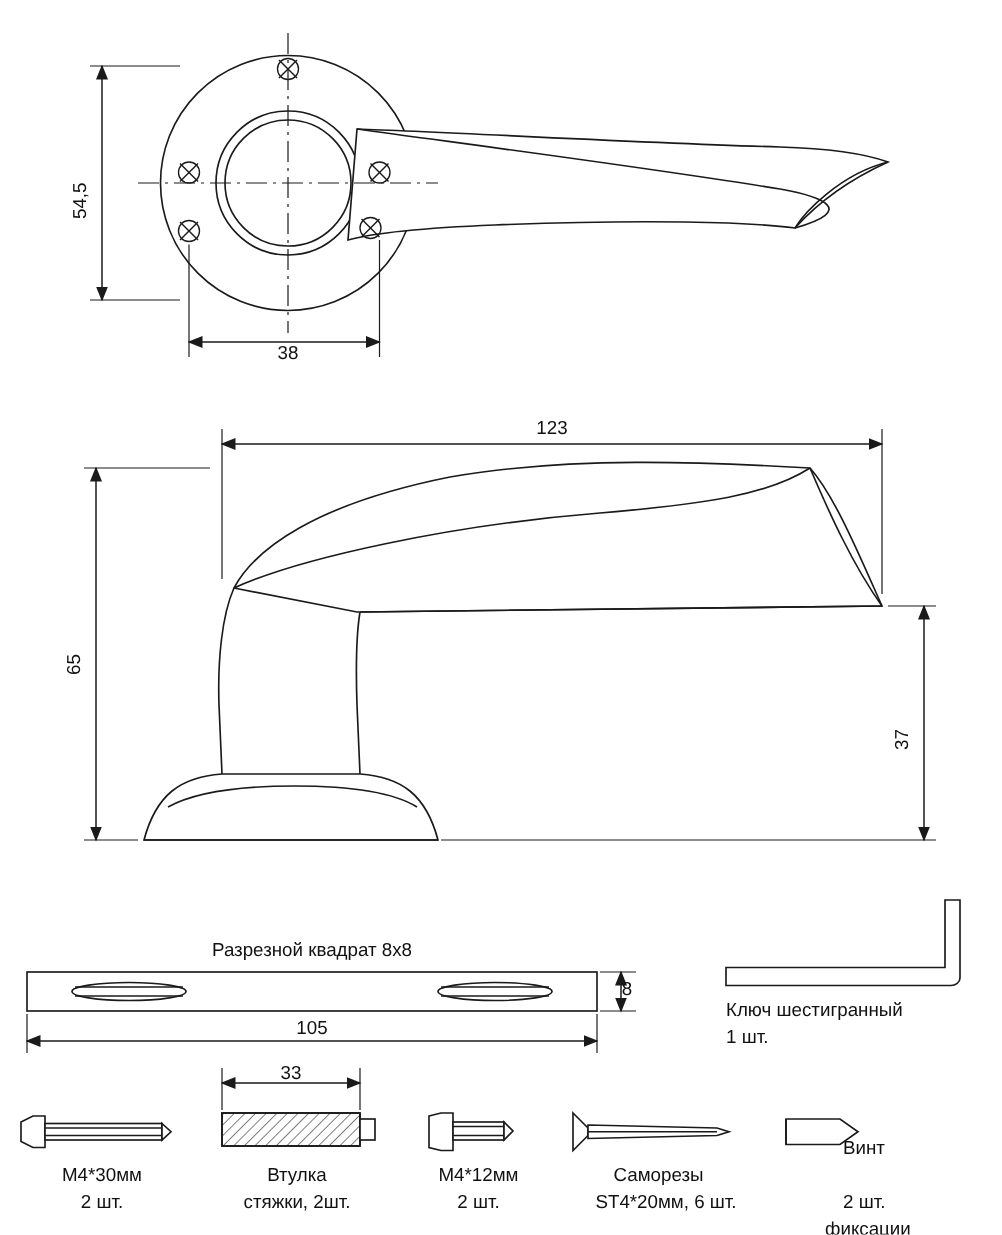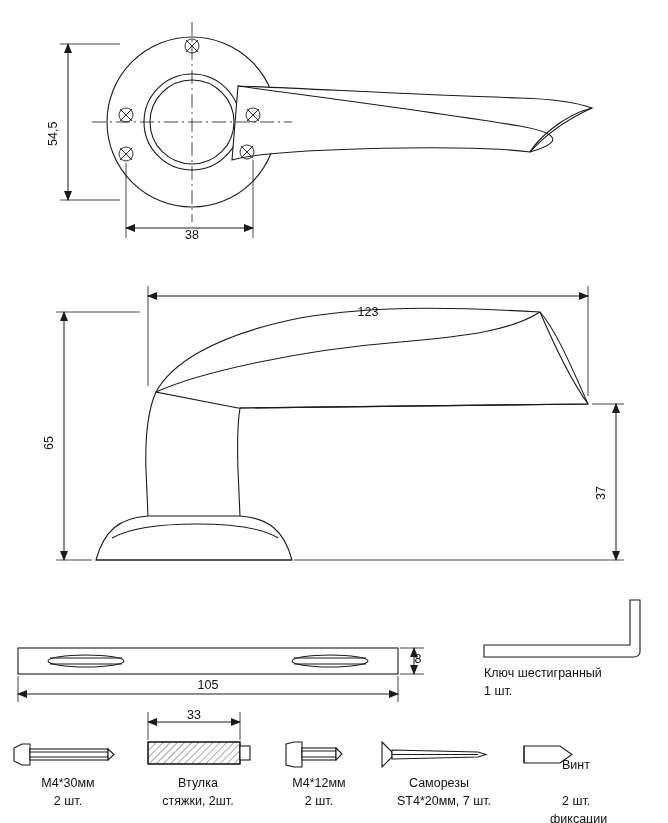--- a/index.html
+++ b/index.html
@@ -200,45 +200,46 @@
       <line x1="148" y1="740" x2="148" y2="712"></line>
       <line x1="240" y1="740" x2="240" y2="712"></line>
       <line x1="148" y1="722" x2="240" y2="722" marker-start="url(#arrTail)" marker-end="url(#arrHead)" stroke-width="1"></line>
     </g>
   </svg>
 
   <div class="lbl rot" style="left:46px; top:146px;">54,5</div>
 
   <div class="lbl center" style="left:172px; top:228px; width:40px;">38</div>
 
-  <div class="lbl center" style="left:348px; top:278px; width:40px;margin-top:27px;">123</div>
+  <div class="lbl center" style="left:348px; top:278px; width:40px;">123</div>
 
   <div class="lbl rot" style="left:42px; top:450px;">65</div>
 
   <div class="lbl rot" style="left:594px; top:500px;">37</div>
 
+  <div class="lbl center" style="left:118px; top:626px; width:180px;">Разрезной квадрат 8х8</div>
 
   <div class="lbl center" style="left:406px; top:652px; width:24px;">8</div>
 
   <div class="lbl center" style="left:188px; top:678px; width:40px;">105</div>
 
   <div class="lbl" style="left:484px; top:666px;">Ключ шестигранный</div>
   <div class="lbl" style="left:484px; top:684px;">1 шт.</div>
 
   <div class="lbl center" style="left:174px; top:708px; width:40px;">33</div>
 
   <div class="lbl center" style="left:18px; top:776px; width:100px;">M4*30мм</div>
   <div class="lbl center" style="left:18px; top:794px; width:100px;">2 шт.</div>
 
   <div class="lbl center" style="left:148px; top:776px; width:100px;">Втулка</div>
   <div class="lbl center" style="left:138px; top:794px; width:120px;">стяжки, 2шт.</div>
 
   <div class="lbl center" style="left:274px; top:776px; width:90px;text-align:center;">M4*12мм</div>
   <div class="lbl center" style="left:274px; top:794px; width:90px;">2 шт.</div>
 
   <div class="lbl center" style="left:384px; top:776px; width:110px;">Саморезы</div>
-  <div class="lbl center" style="left:374px; top:794px; width:140px;">ST4*20мм, 7 шт.</div>
+  <div class="lbl center" style="left:374px; top:794px; width:140px;">ST4*20мм, 6 шт.</div>
 
   <div class="lbl" style="left:562px; top:758px;">Винт</div>
   <div class="lbl" style="left:550px; top:812px;">фиксации</div>
   <div class="lbl" style="left:562px; top:794px;">2 шт.</div>
 
 </div>
 
 </body></html>

